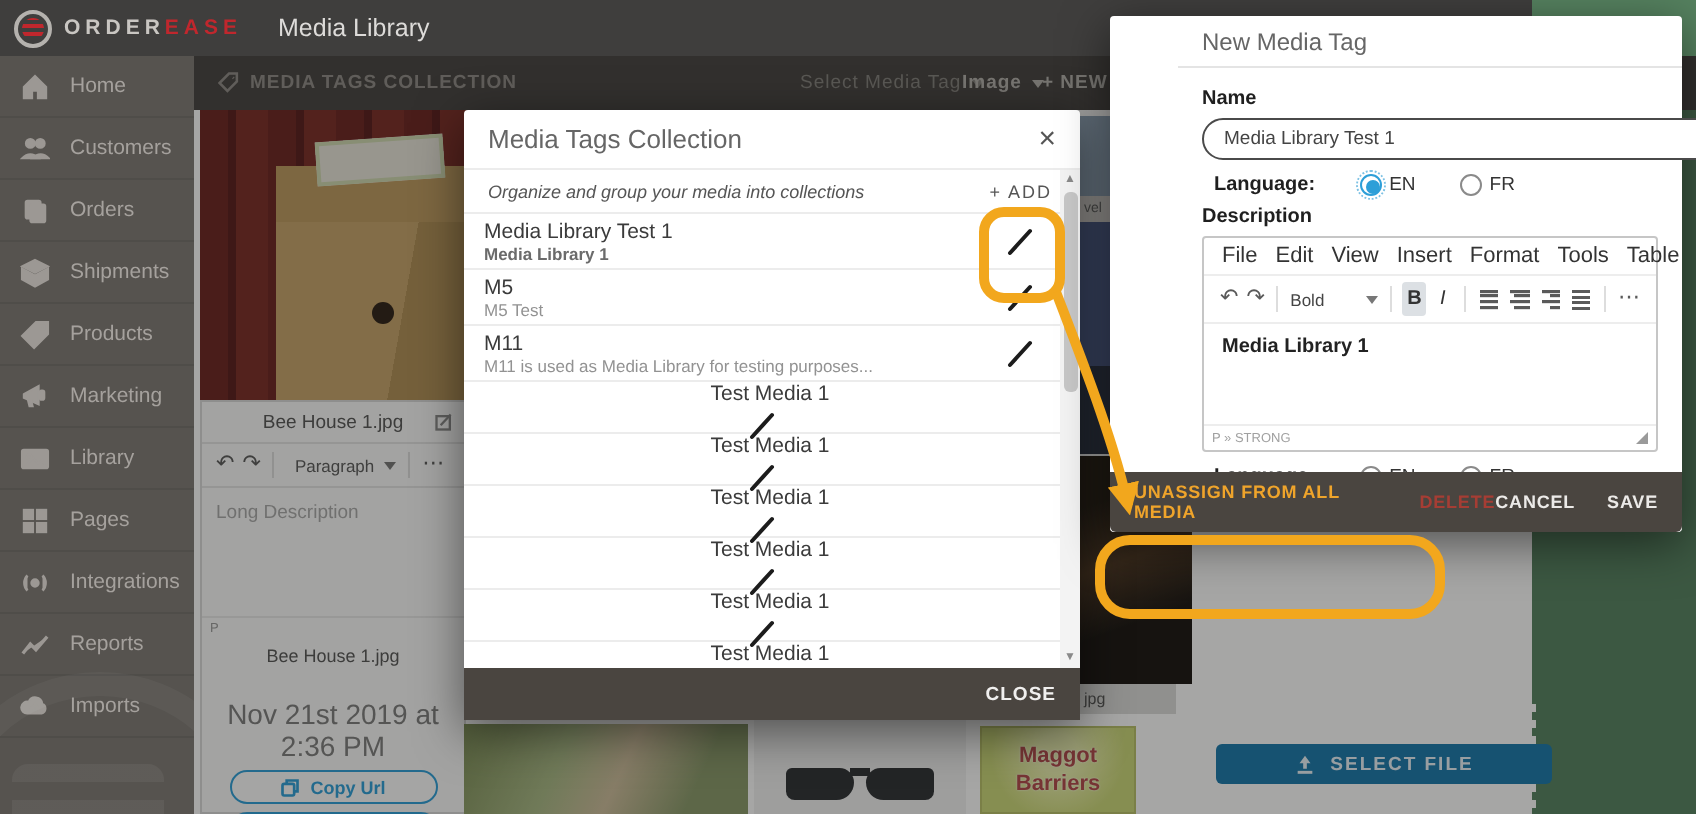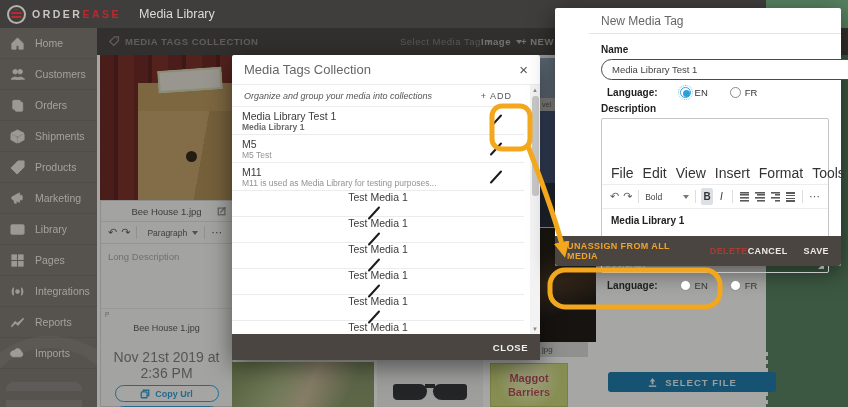--- a/index.html
+++ b/index.html
@@ -83,21 +83,21 @@
   .select-file svg *{fill:#e8f2f8;}
 
   .backdrop{position:absolute;left:97px;top:28px;width:751px;height:379px;background:rgba(22,20,18,.38);z-index:2;}
 
   
   .dlg{position:absolute;background:#fff;box-shadow:0 6px 24px rgba(0,0,0,.5);z-index:3;border-radius:2px;}
   .tags-dlg{left:232px;top:55px;width:308px;height:305px;display:flex;flex-direction:column;}
   .tags-head{height:30px;flex:none;display:flex;align-items:center;padding:0 12px;border-bottom:1px solid #ececec;}
   .tags-title{font-size:13px;color:#666;flex:1;}
   .x-close{font-size:15px;color:#555;line-height:1;}
-  .tags-scroll{position:relative;flex:1;overflow:hidden;padding-right:16px;}
+  .tags-scroll{position:relative;flex:1;overflow:hidden;padding-right:2px;}
   .tags-sub{height:22px;display:flex;align-items:center;padding:0 12px;border-bottom:1px solid #ececec;}
   .tags-sub .sub{flex:1;font-size:9px;font-style:italic;color:#555;}
   .add-btn{font-size:9px;color:#555;letter-spacing:1px;}
   .tag-row{display:flex;align-items:center;border-bottom:1px solid #ececec;padding:0 10px;}
   .tag-row.two{height:28px;}
   .tag-row.one{height:26px;flex-direction:column;}
   .tag-texts{flex:1;min-width:0;}
   .tag-name{font-size:10.5px;color:#3b3b3b;line-height:12px;}
   .tag-desc{font-size:8.5px;color:#929292;line-height:10px;white-space:nowrap;overflow:hidden;}
   .tag-desc.em{color:#6b6b6b;font-weight:bold;}
@@ -117,21 +117,21 @@
   .flabel{font-size:10px;font-weight:bold;color:#1f1f1f;margin:3px 0 4px;}
   .name-input{display:block;width:262px;height:21px;border:1.5px solid #4a4a4a;border-radius:11px;padding:0 10px;font-size:9.5px;color:#444;outline:none;background:#fff;}
   .lang-row{display:flex;align-items:center;margin:7px 0 5px 6px;}
   .lang-row .flabel{margin:0;}
   .radio{width:11px;height:11px;border-radius:50%;border:1.5px solid #8a8a8a;margin:0 4px 0 22px;position:relative;background:#fff;}
   .radio.sel{border-color:#2d9fd8;outline:1px dotted #7cc1e4;outline-offset:1.5px;}
   .radio.sel::after{content:"";position:absolute;left:2px;top:2px;width:7px;height:7px;border-radius:50%;background:#2d9fd8;}
   .rlabel{font-size:9.5px;color:#333;}
   .editor{border:1px solid #c6c6c6;border-radius:2px;margin-top:2px;}
   .menubar{display:flex;gap:9px;padding:3px 9px;border-bottom:1px solid #ededed;}
-  .menubar span{font-size:14px;color:#333;margin-top:43px;}
+  .menubar span{font-size:11px;color:#333;}
   .toolbar2{display:flex;align-items:center;height:24px;padding:0 6px;border-bottom:1px solid #ededed;}
   .fmt-select{display:flex;align-items:center;justify-content:space-between;width:62px;margin:0 2px;font-size:8.5px;color:#444;}
   .fmt-select .caret{border-top-color:#777;}
   .tbtn{width:17px;height:17px;display:flex;align-items:center;justify-content:center;font-size:10px;color:#333;border-radius:2px;margin:0 1px;}
   .tbtn.active{background:#dce0e4;font-weight:bold;}
   .al{width:13px;height:10px;margin:0 3px;background:
       linear-gradient(#5a5a5a,#5a5a5a) 0 0/13px 1.6px no-repeat,
       linear-gradient(#5a5a5a,#5a5a5a) 0 2.8px/9px 1.6px no-repeat,
       linear-gradient(#5a5a5a,#5a5a5a) 0 5.6px/13px 1.6px no-repeat,
       linear-gradient(#5a5a5a,#5a5a5a) 0 8.4px/9px 1.6px no-repeat;}

